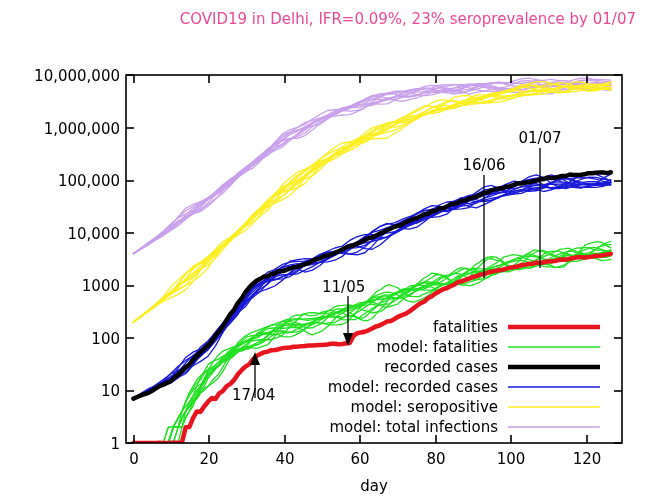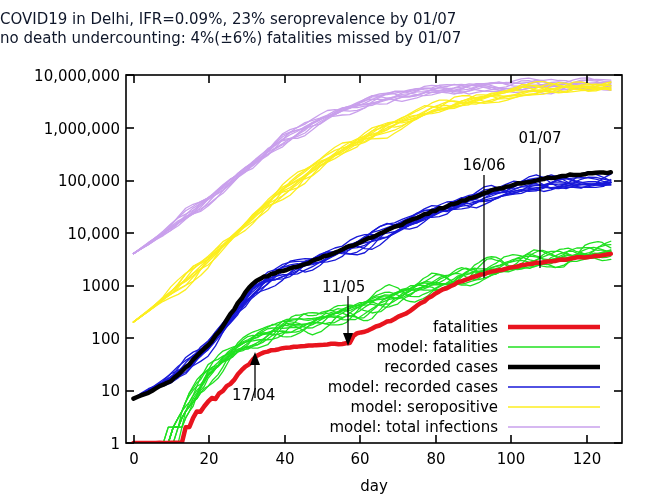--- a/index.html
+++ b/index.html
@@ -19,24 +19,24 @@
     position: absolute;
     left: 0; top: 0;
     width: 650px;
     height: 500px;
   }
   .title-block {
     position: absolute;
     left: 0;
     top: 10px;
     width: 636px;
-    text-align: left;
+    text-align: right;
     font-size: 15px;
     line-height: 19px;
-    color: #0f172a;
+    color: #ec4899;
   }
   .title-line { display: block; white-space: pre; }
 
   svg { display: block; }
 
   .ytick-label, .xtick-label {
     font-size: 15px;
     fill: #000;
     font-family: "DejaVu Sans", sans-serif;
   }
@@ -70,21 +70,20 @@
   }
   .series-path { fill: none; }
 </style>
 </head>
 <body>
 
 <div id="figure">
 
   <div class="title-block">
     <span class="title-line">COVID19 in Delhi, IFR=0.09%, 23% seroprevalence by 01/07</span>
-    <span class="title-line">no death undercounting: 4%(±6%) fatalities missed by 01/07</span>
   </div>
 
   <svg width="650" height="500" viewBox="0 0 650 500">
 
     <g>
       <text class="ytick-label" x="120" y="81" text-anchor="end">10,000,000</text>
       <text class="ytick-label" x="120" y="134" text-anchor="end">1,000,000</text>
       <text class="ytick-label" x="120" y="186" text-anchor="end">100,000</text>
       <text class="ytick-label" x="120" y="239" text-anchor="end">10,000</text>
       <text class="ytick-label" x="120" y="291" text-anchor="end">1000</text>

